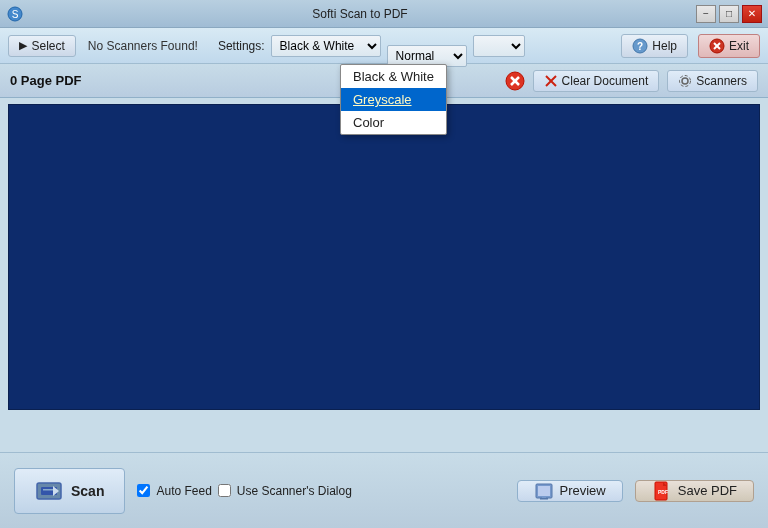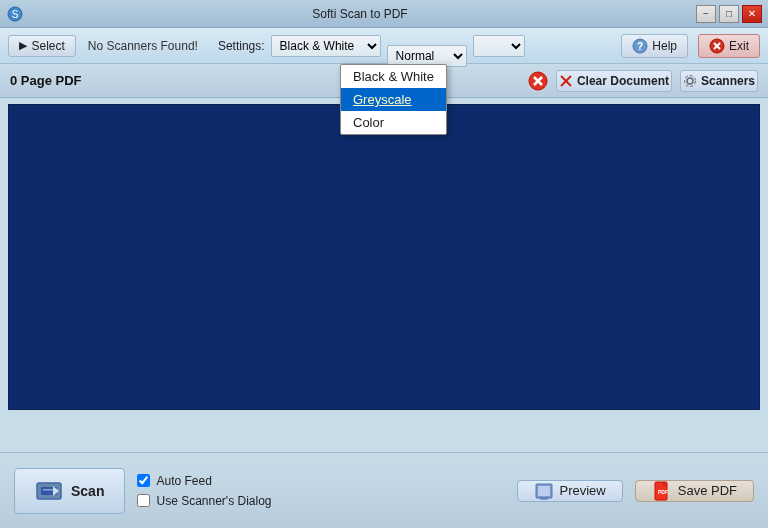--- a/index.html
+++ b/index.html
@@ -117,26 +117,25 @@
     .page-count {
       font-size: 13px;
       font-weight: bold;
       color: #111;
       margin-right: auto;
     }
     .action-btn {
       background: linear-gradient(to bottom, #e0ecf8, #c8d8ec);
       border: 1px solid #a0b8cc;
       border-radius: 3px;
-      padding: 3px 2px;
+      padding: 3px 10px;
       cursor: pointer;
       display: flex; align-items: center; gap: 4px;
       font-size: 12px;
       color: #222;
-      font-weight: bold;
     }
     .delete-icon-btn {
       background: none;
       border: none;
       cursor: pointer;
       display: flex; align-items: center;
     }
     
     #main-content {
       background: #0d2b6b;
@@ -165,21 +164,21 @@
       padding: 8px 20px;
       cursor: pointer;
       display: flex; align-items: center; gap: 8px;
       font-size: 14px;
       font-weight: bold;
       color: #222;
       min-width: 110px;
     }
     .checkboxes {
       display: flex;
-      flex-direction: column;
+      flex-direction: row;
       gap: 6px;
     }
     .checkbox-row {
       display: flex; align-items: center; gap: 6px;
       font-size: 12px;
       color: #222;
     }
     .preview-btn, .save-btn {
       background: linear-gradient(to bottom, #e0ecf8, #c8d8ec);
       border: 1px solid #90b0cc;

